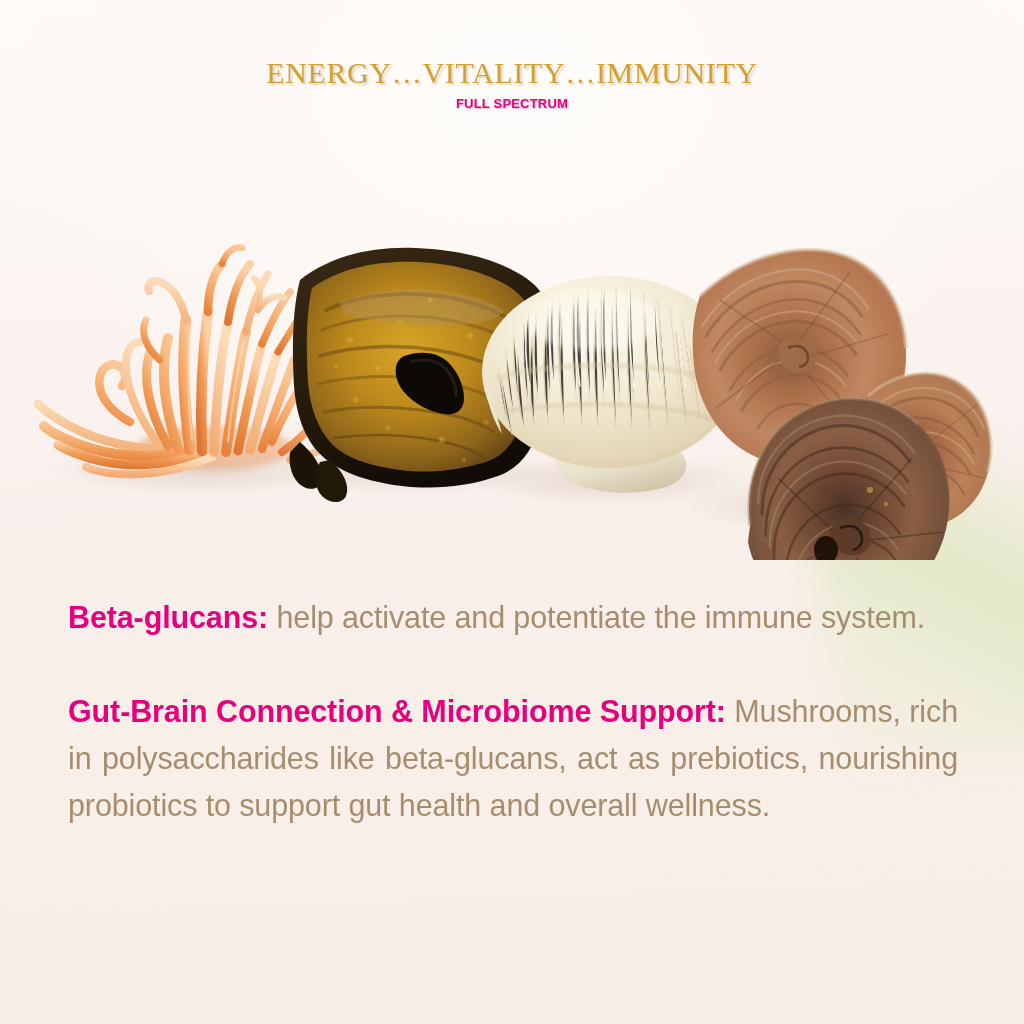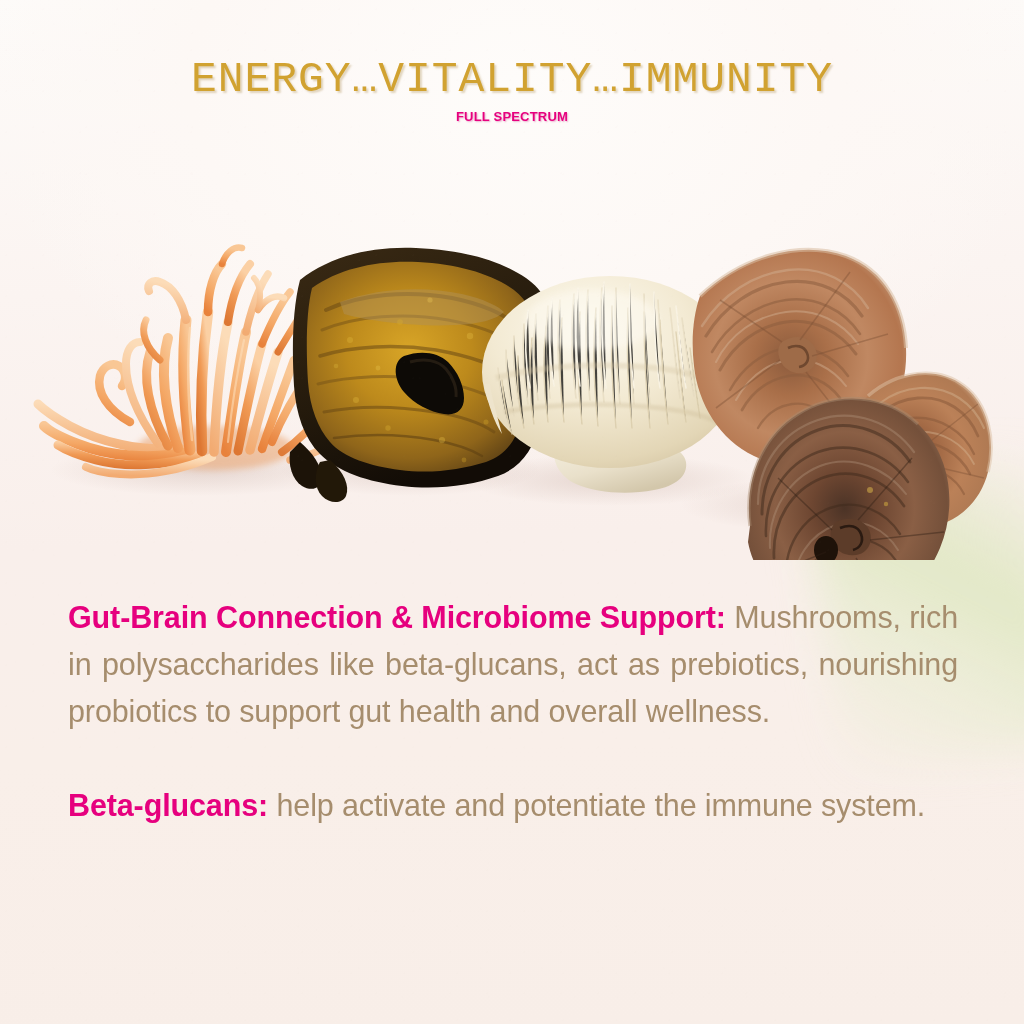--- a/index.html
+++ b/index.html
@@ -48,22 +48,22 @@
   }
 
   
   .header {
     position: absolute;
     top: 0; left: 0; right: 0;
     text-align: center;
     padding-top: 58px;
   }
   .headline {
-    font-family: Liberation Mono, monospace;
-    font-size: 43px;
+    font-family: Liberation Serif, serif;
+    font-size: 30px;
     letter-spacing: 0.022em;
     color: #d1a231;
     font-weight: 400;
     line-height: 1;
     white-space: nowrap;
     text-shadow: 2px 2px 2px rgba(150,115,40,0.28);
     margin: 0;
   }
   .subhead {
     margin: 9px 0 0 0;
@@ -459,23 +459,23 @@
           </g>
           <path d="M750 366 C 744 320 762 276 798 254 C 836 230 886 234 918 264" fill="none" stroke="#a98b72" stroke-width="3.4" opacity="0.45"></path>
         </g>
       </g>
     </svg>
   </div>
 
   <div class="copy">
 
     <p class="para">
+      <b class="lead">Beta-glucans:</b><span> </span><span class="tail">help activate and potentiate the immune system.</span>
+    </p>
+
+    <p class="para">
       <b class="lead">Gut-Brain Connection &amp; Microbiome Support:</b><span> </span><span class="tail">Mushrooms, rich in polysaccharides like beta-glucans, act as prebiotics, nourishing probiotics to support gut health and overall wellness.</span>
     </p>
 
-    <p class="para">
-      <b class="lead">Beta-glucans:</b><span> </span><span class="tail">help activate and potentiate the immune system.</span>
-    </p>
-
   </div>
 
   <div class="paper-grain"></div>
 </div>
 
 </body></html>

